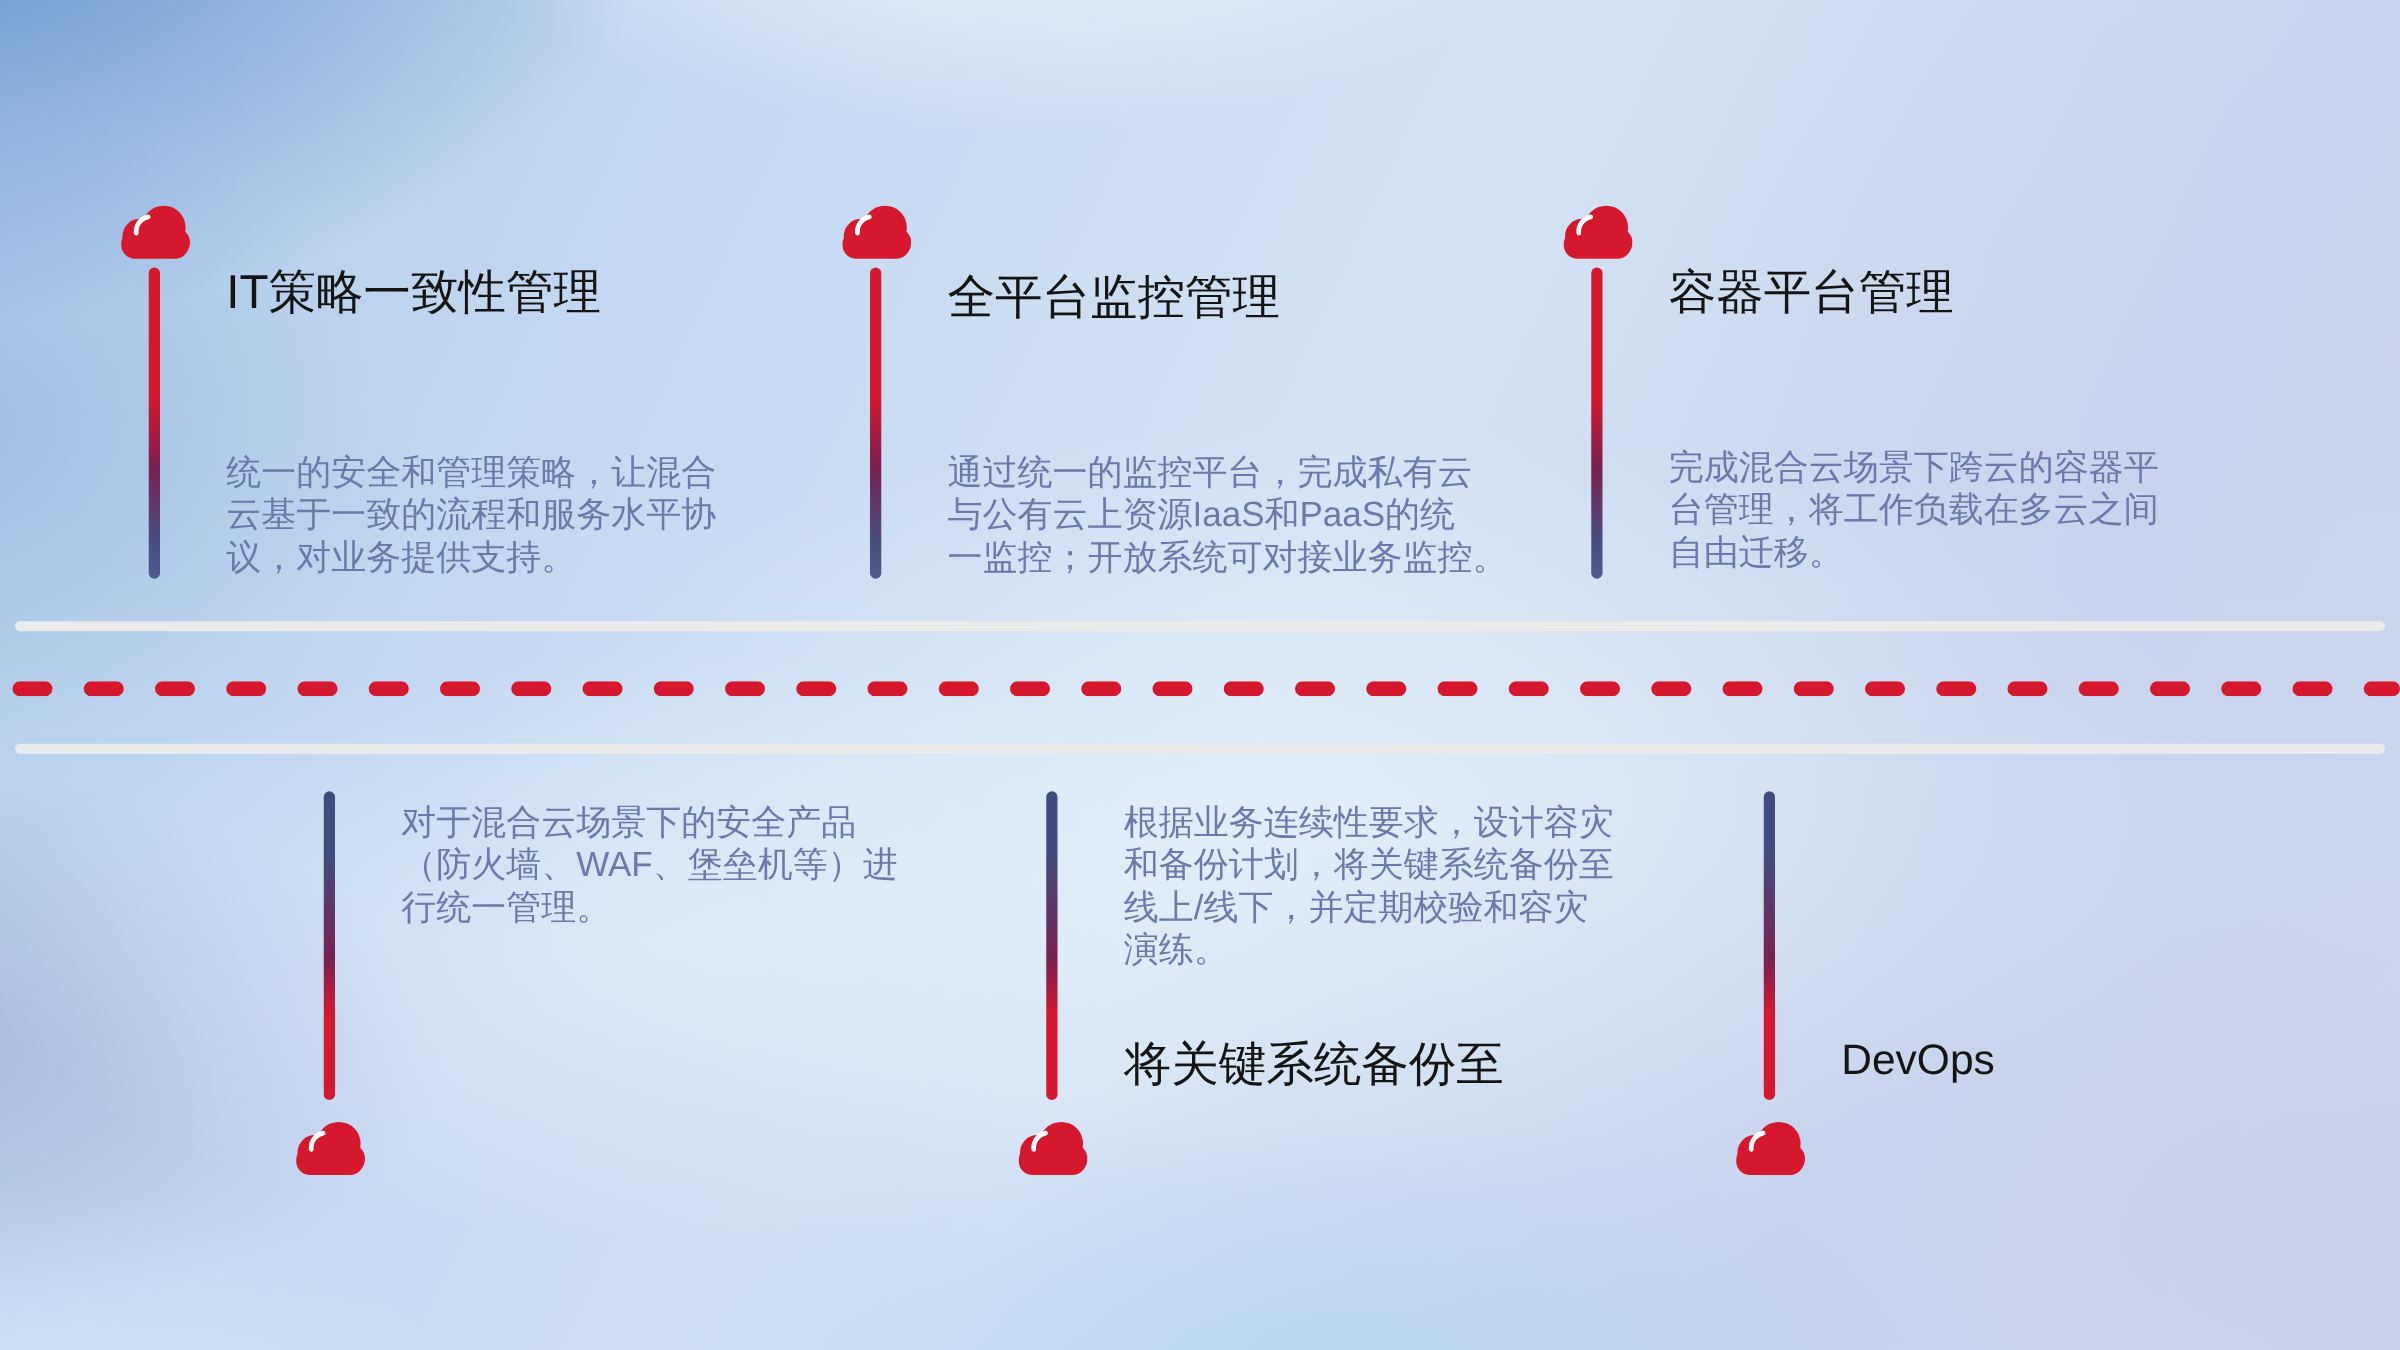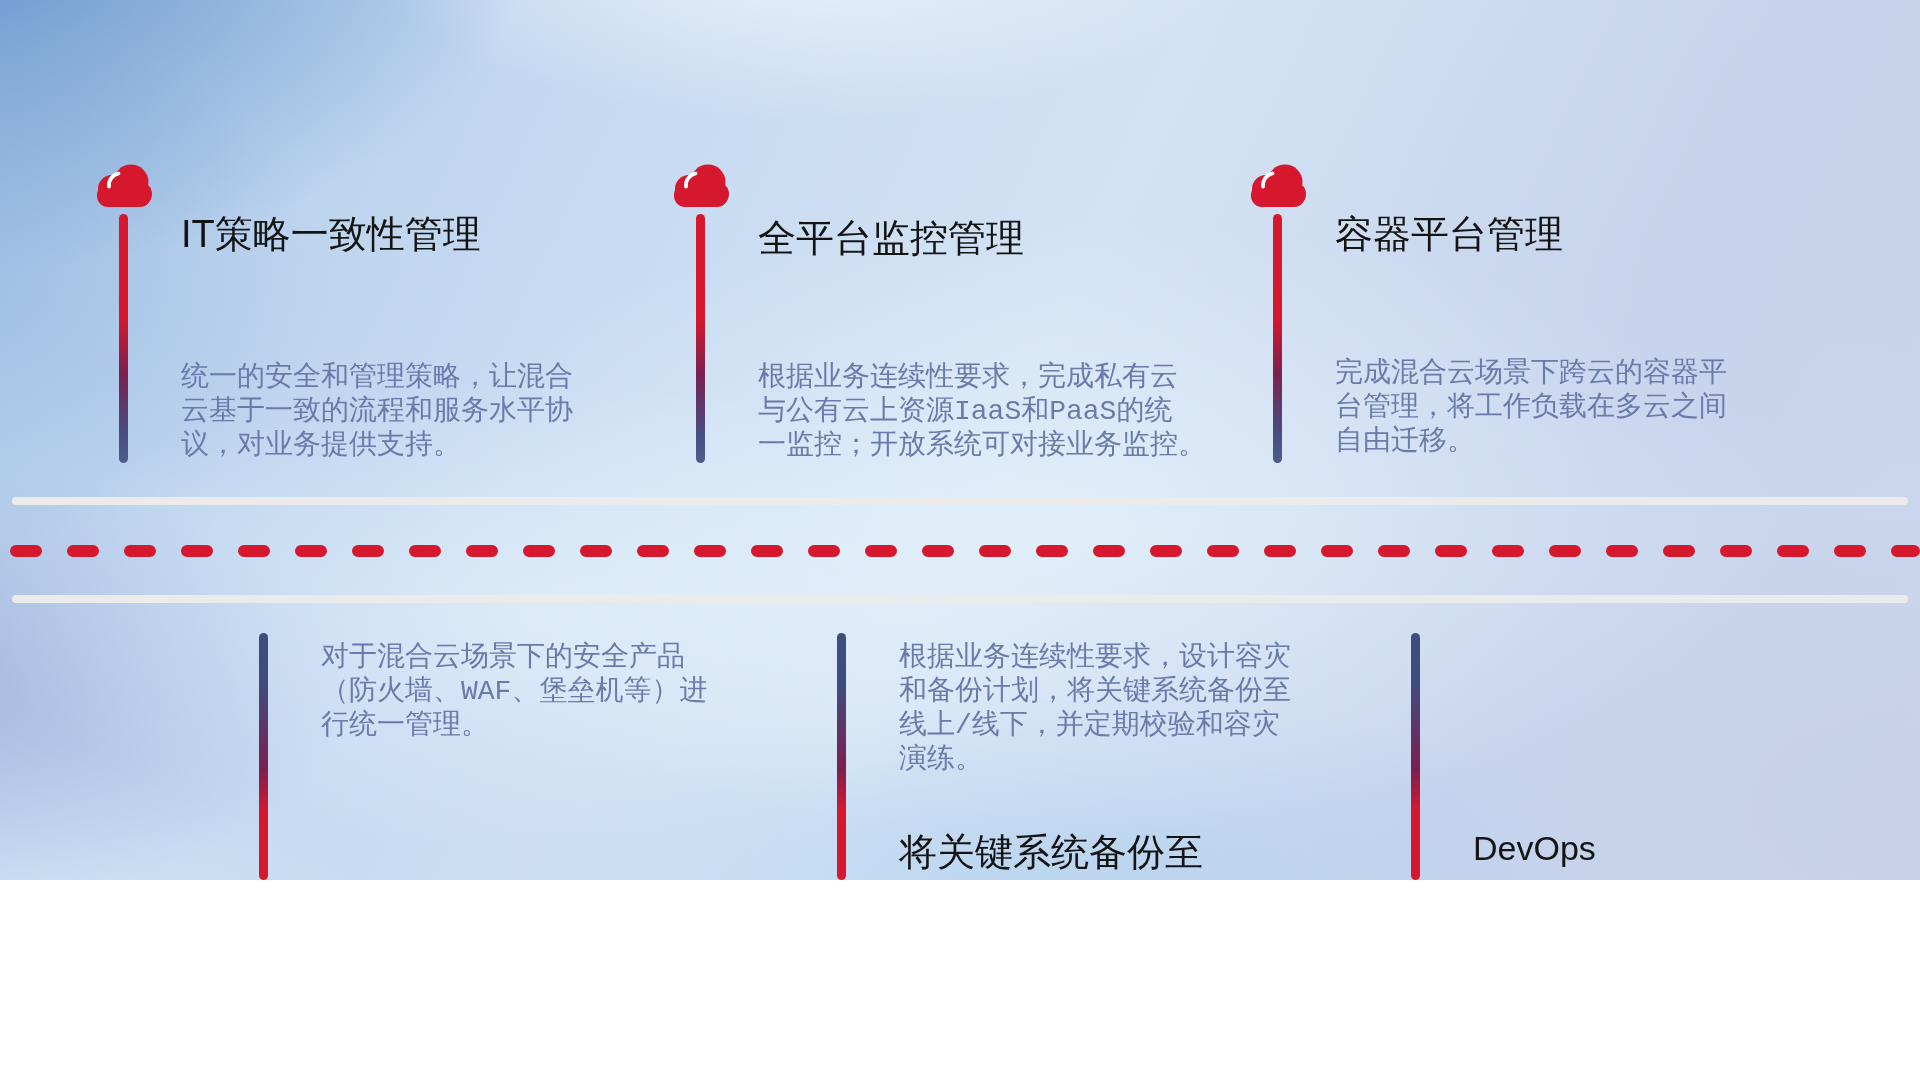--- a/index.html
+++ b/index.html
@@ -1,37 +1,37 @@
 <!DOCTYPE html>
 <html><head>
 <meta charset="utf-8">
 <style>
   html,body{margin:0;padding:0;}
-  #stage{position:relative;width:1920px;height:880px;overflow:hidden;
+  #stage{position:relative;width:1920px;height:1080px;overflow:hidden;
     font-family:"Liberation Sans",sans-serif;
     background:
       radial-gradient(950px 560px at -3% -8%, rgba(64,120,190,.68), rgba(64,120,190,0) 62%),
       radial-gradient(600px 420px at -2% 32%, rgba(120,160,215,.35), rgba(120,160,215,0) 62%),
       radial-gradient(760px 320px at 42% -8%, rgba(248,252,255,.75), rgba(248,252,255,0) 60%),
       radial-gradient(900px 520px at 100% 22%, rgba(200,210,235,.5), rgba(200,210,235,0) 62%),
       radial-gradient(1100px 480px at 56% 60%, rgba(237,250,255,.55), rgba(237,250,255,0) 65%),
       radial-gradient(900px 380px at 28% 70%, rgba(240,250,255,.45), rgba(240,250,255,0) 62%),
       radial-gradient(700px 360px at -4% 78%, rgba(140,150,205,.42), rgba(140,150,205,0) 62%),
       radial-gradient(600px 300px at 0% 105%, rgba(222,238,250,.55), rgba(222,238,250,0) 62%),
       radial-gradient(900px 340px at 55% 102%, rgba(160,205,240,.45), rgba(160,205,240,0) 62%),
       radial-gradient(900px 500px at 102% 92%, rgba(196,200,228,.5), rgba(196,200,228,0) 62%),
       linear-gradient(115deg, #b2cdea 0%, #c8dbf2 32%, #d3e2f4 52%, #c7d4ed 78%, #ccd7ec 100%);
   }
   .cloud{position:absolute;width:56px;height:44px;}
   .pole{position:absolute;width:9px;border-radius:4.5px;}
   .pole.down{background:linear-gradient(180deg,#d6182e 0%,#d6182e 42%,#7b2050 64%,#474f80 88%,#4c5c8e 100%);}
   .pole.up{background:linear-gradient(0deg,#d6182e 0%,#d6182e 28%,#7b2050 45%,#3f4d7e 80%,#3f4d7e 100%);}
   .title{position:absolute;font-size:38px;line-height:44px;font-weight:500;color:#141414;white-space:nowrap;}
   .title.latin{font-size:34px;line-height:44px;}
-  .desc{position:absolute;font-size:28px;line-height:34px;color:#6a7aaa;white-space:pre-line;font-family:Liberation Mono, monospace;}
+  .desc{position:absolute;font-size:28px;line-height:34px;color:#6a7aaa;white-space:pre-line;}
   .road-line{position:absolute;left:12px;right:12px;height:8px;border-radius:4px;background:#ebebec;}
   .dashes{position:absolute;left:0;top:545px;}
 </style>
 </head>
 <body>
 
 <div id="stage">
 
   <div class="road-line" style="top:497px"></div>
   <svg class="dashes" width="1920" height="12">
@@ -54,21 +54,21 @@
 
   <svg class="cloud" viewBox="0 0 56 44" style="left:673px;top:164px">
     <circle cx="16" cy="25" r="14" fill="#d6182e"></circle>
     <circle cx="35" cy="18" r="17.5" fill="#d6182e"></circle>
     <circle cx="44" cy="30" r="12" fill="#d6182e"></circle>
     <rect x="1" y="20" width="54" height="23" rx="11" fill="#d6182e"></rect>
     <path d="M 13 22.5 A 12 12 0 0 1 22.5 9.5" stroke="#ffffff" stroke-width="3.8" fill="none" stroke-linecap="round"></path>
   </svg>
   <div class="pole down" style="left:695.5px;top:214px;height:249px"></div>
   <div class="title" style="left:758px;top:216px">全平台监控管理</div>
-  <div class="desc" style="left:758px;top:361px">根据业务连续性要求，完成私有云
+  <div class="desc" style="left:758px;top:361px">通过统一的监控平台，完成私有云
 与公有云上资源IaaS和PaaS的统
 一监控；开放系统可对接业务监控。</div>
 
   <svg class="cloud" viewBox="0 0 56 44" style="left:1250px;top:164px">
     <circle cx="16" cy="25" r="14" fill="#d6182e"></circle>
     <circle cx="35" cy="18" r="17.5" fill="#d6182e"></circle>
     <circle cx="44" cy="30" r="12" fill="#d6182e"></circle>
     <rect x="1" y="20" width="54" height="23" rx="11" fill="#d6182e"></rect>
     <path d="M 13 22.5 A 12 12 0 0 1 22.5 9.5" stroke="#ffffff" stroke-width="3.8" fill="none" stroke-linecap="round"></path>
   </svg>

